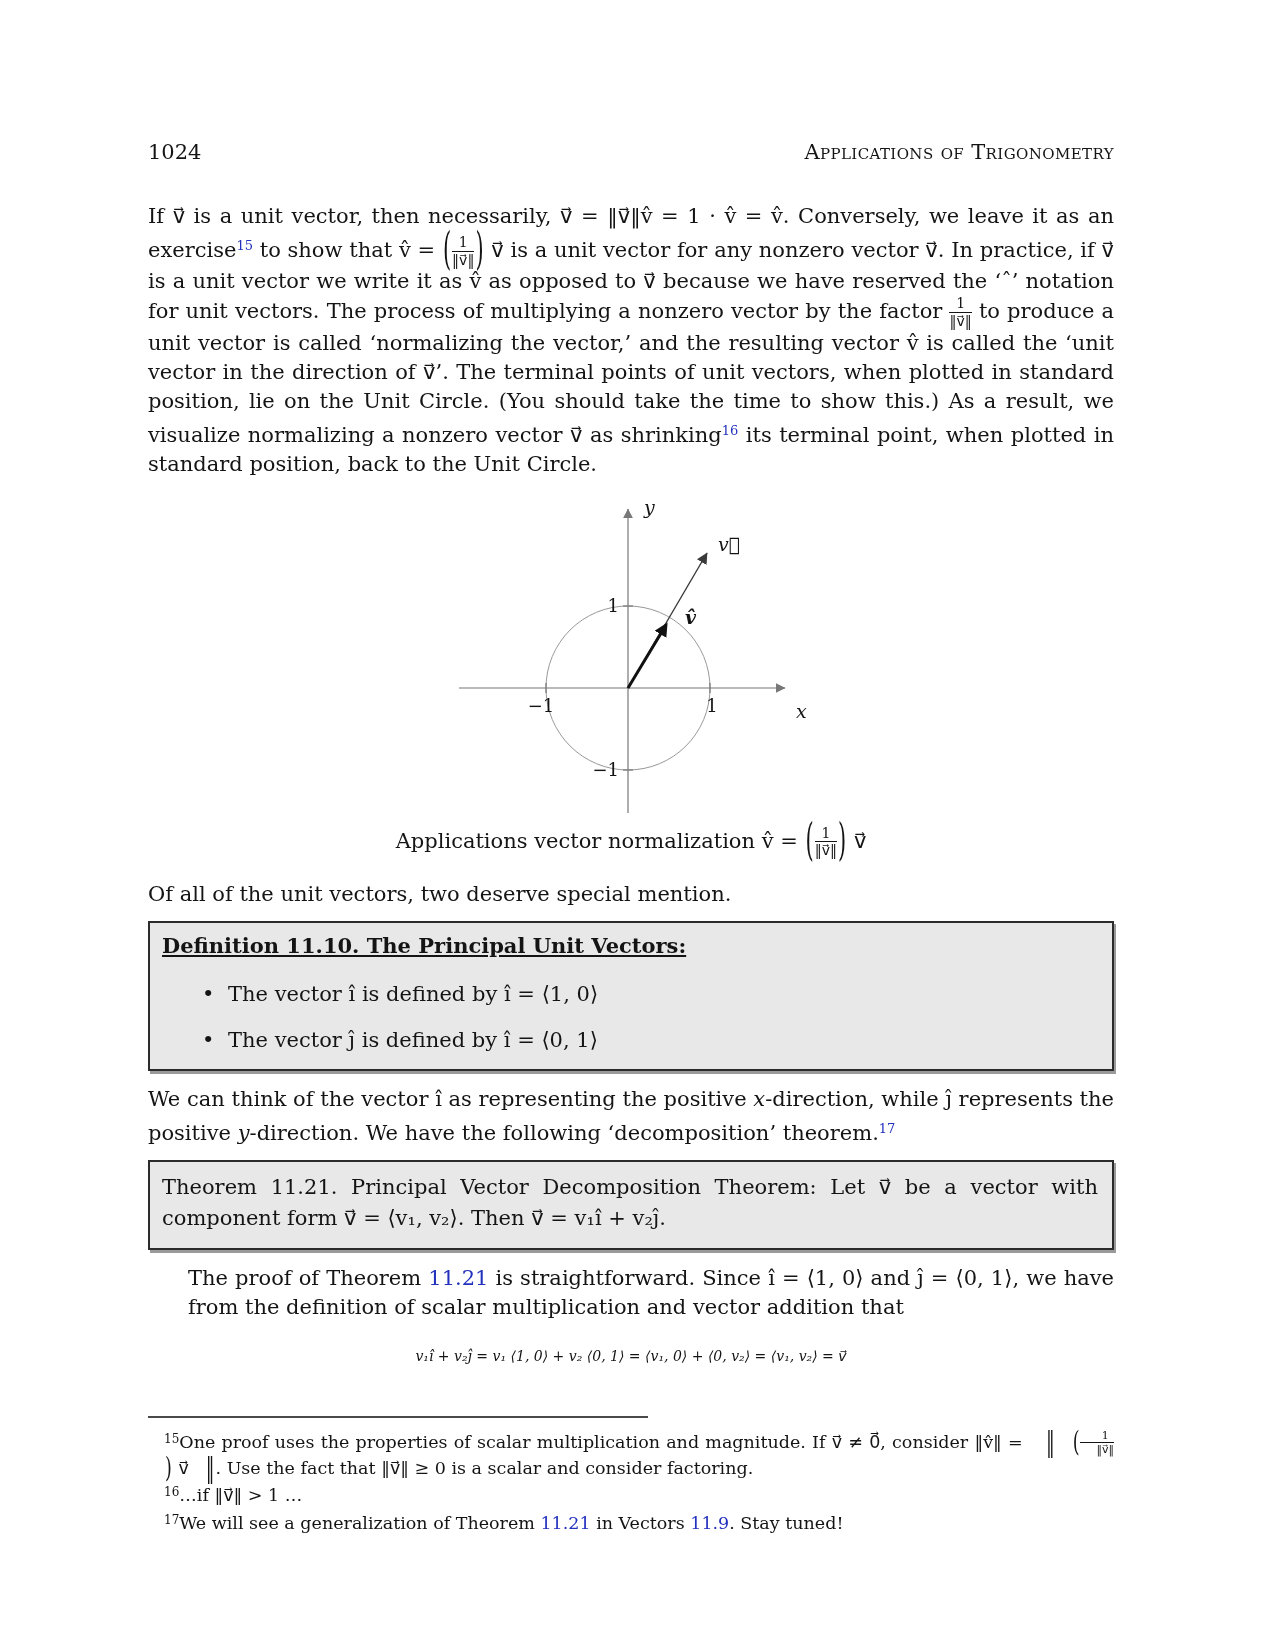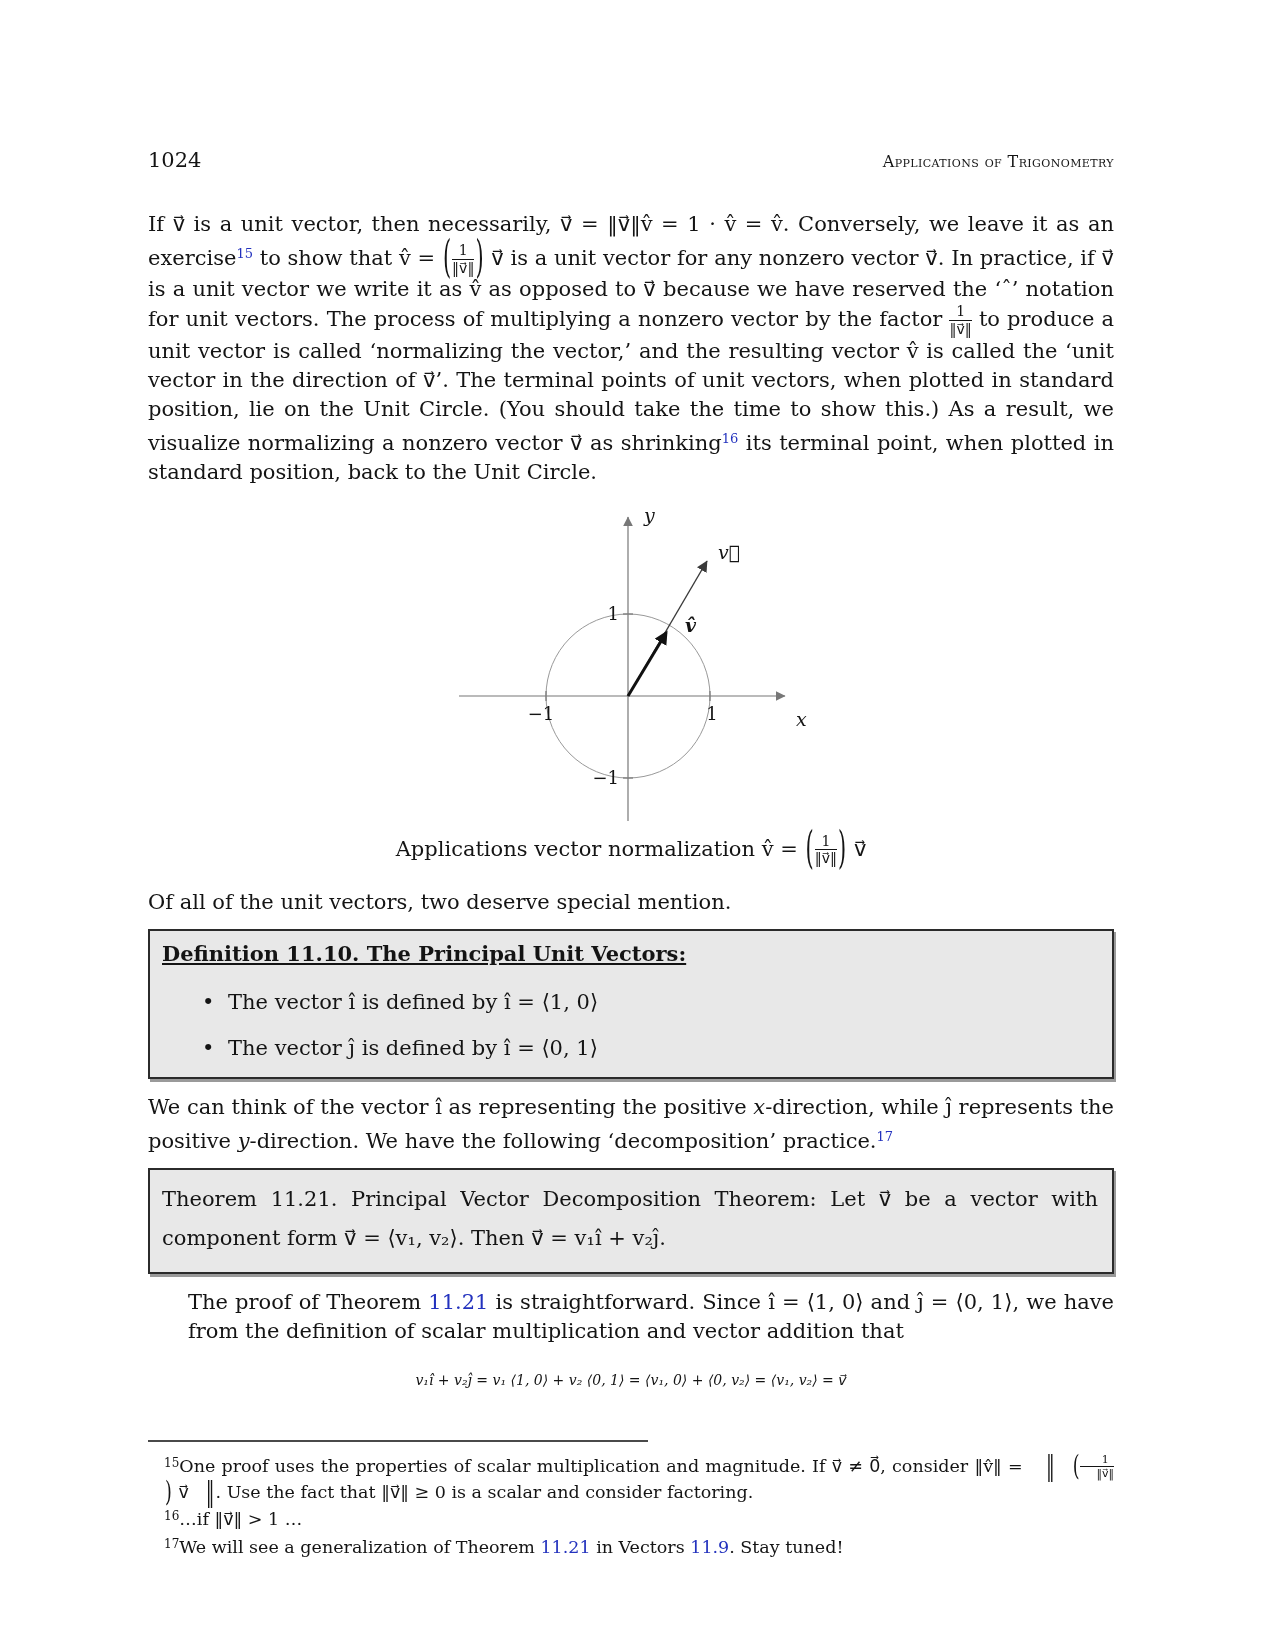--- a/index.html
+++ b/index.html
@@ -10,24 +10,24 @@
   *{margin:0;padding:0;box-sizing:border-box;}
   html,body{background:#ffffff;}
   .page{
     position:relative;
     width:1275px;height:1650px;
     background:#ffffff;
     font-family:"DejaVu Serif","Liberation Serif","DejaVu Sans",serif;
     font-size:21px;color:#141414;
     overflow:hidden;
   }
-  .content{position:absolute;left:148px;top:8px;width:966px;}
+  .content{position:absolute;left:148px;top:0;width:966px;}
   .pghead{display:flex;justify-content:space-between;align-items:baseline;margin-top:140px;}
   .pgnum{font-size:21px;}
-  .runhead{font-variant:small-caps;font-size:16px;letter-spacing:.4px;}
+  .runhead{font-variant:small-caps;font-size:21px;letter-spacing:.4px;}
   p.body{ text-align:justify;line-height:29px;}
   .para1{margin-top:38px;}
   b{font-weight:400;}
   .fnsup{font-size:13px;vertical-align:7px;color:var(--link);cursor:pointer;}
   .fnsup-black{font-size:12px;vertical-align:5px;color:#141414;}
   .link{color:var(--link);cursor:pointer;}
   
   .frac{display:inline-block;vertical-align:-0.55em;text-align:center;font-size:14px;line-height:1.05;}
   .frac .fnum{display:block;border-bottom:1px solid #141414;padding:0 3px 1px;}
   .frac .fden{display:block;padding-top:1px;}
@@ -45,21 +45,21 @@
   .mathbox{
     margin-top:12px;border:2px solid var(--box-border);
     background:var(--box-bg);
     box-shadow:2px 3px 0 #9a9a9a;
     padding:10px 14px 14px 12px;
   }
   .mathbox .btitle{font-weight:700;text-decoration:underline;}
   .bullet{display:flex;margin:17px 0 0 40px;line-height:29px;}
   .bullet .dot{width:26px;flex:0 0 26px;}
   .bullet1{margin-top:22px;}
-  .thmtext{text-align:justify;line-height:39px;}
+  .thmtext{text-align:justify;line-height:31px;}
   .midpara{margin-top:14px;}
   .proofpara{margin-top:14px;margin-left:40px;}
   .equation{margin-top:26px;text-align:center;font-style:italic;font-size:14px;}
   
   .fnblock{margin-top:52px;}
   .fnrule{width:500px;border:0;border-top:2px solid #4a4a4a;margin-bottom:9px;}
   .fn{font-size:17.5px;line-height:24.5px;text-align:justify;text-indent:16px;color:#141414;}
   .fn .frac{font-size:11px;}
   .fn .link{cursor:pointer;}
   .mi{font-style:italic;}
@@ -124,21 +124,21 @@
       <div class="bullet bullet1">
         <span class="dot">•</span>
         <span>The vector î is defined by î = ⟨1, 0⟩</span>
       </div>
       <div class="bullet">
         <span class="dot">•</span>
         <span>The vector ĵ is defined by î = ⟨0, 1⟩</span>
       </div>
     </div>
 
-    <p class="body midpara"><span>We can think of the vector î as representing the positive </span><span class="mi">x</span><span>-direction, while ĵ represents the positive </span><span class="mi">y</span><span>-direction. We have the following ‘decomposition’ practice.</span><span class="fnsup">17</span></p>
+    <p class="body midpara"><span>We can think of the vector î as representing the positive </span><span class="mi">x</span><span>-direction, while ĵ represents the positive </span><span class="mi">y</span><span>-direction. We have the following ‘decomposition’ theorem.</span><span class="fnsup">17</span></p>
 
     <div class="mathbox">
       <div class="thmtext"><b>Theorem 11.21. Principal Vector Decomposition Theorem:</b><span> Let v⃗ be a vector with component form v⃗ = ⟨v₁, v₂⟩. Then v⃗ = v₁î + v₂ĵ.</span></div>
     </div>
 
     <p class="body proofpara"><span>The proof of Theorem </span><span class="link">11.21</span><span> is straightforward. Since î = ⟨1, 0⟩ and ĵ = ⟨0, 1⟩, we have from the definition of scalar multiplication and vector addition that</span></p>
 
     <div class="equation">v₁î + v₂ĵ = v₁ ⟨1, 0⟩ + v₂ ⟨0, 1⟩ = ⟨v₁, 0⟩ + ⟨0, v₂⟩ = ⟨v₁, v₂⟩ = v⃗</div>
 
     <div class="fnblock">

